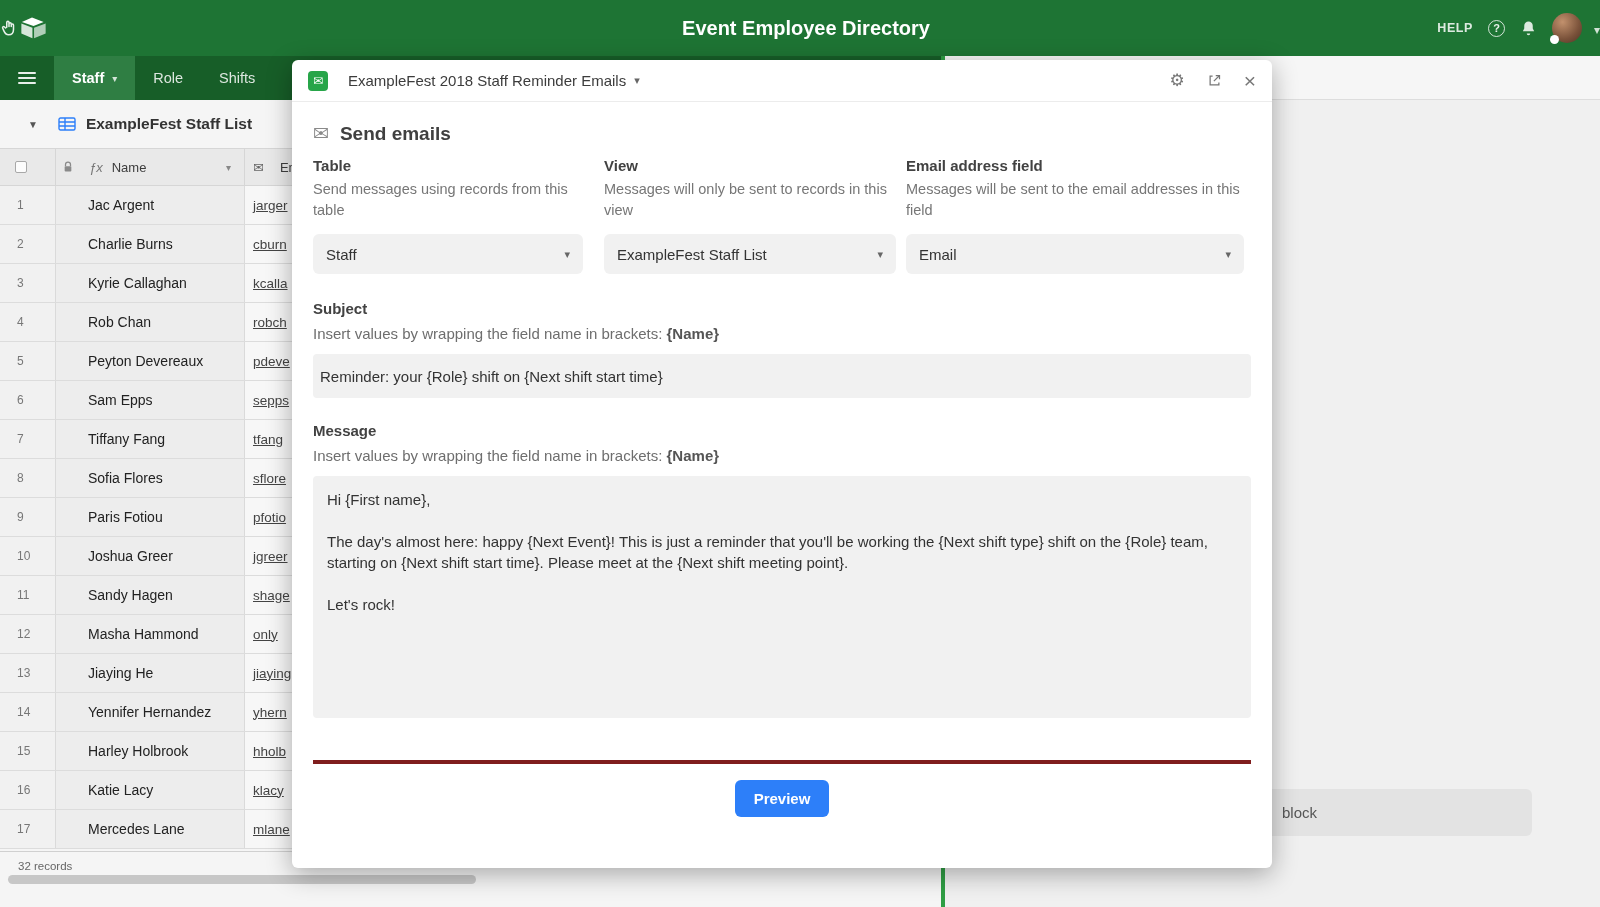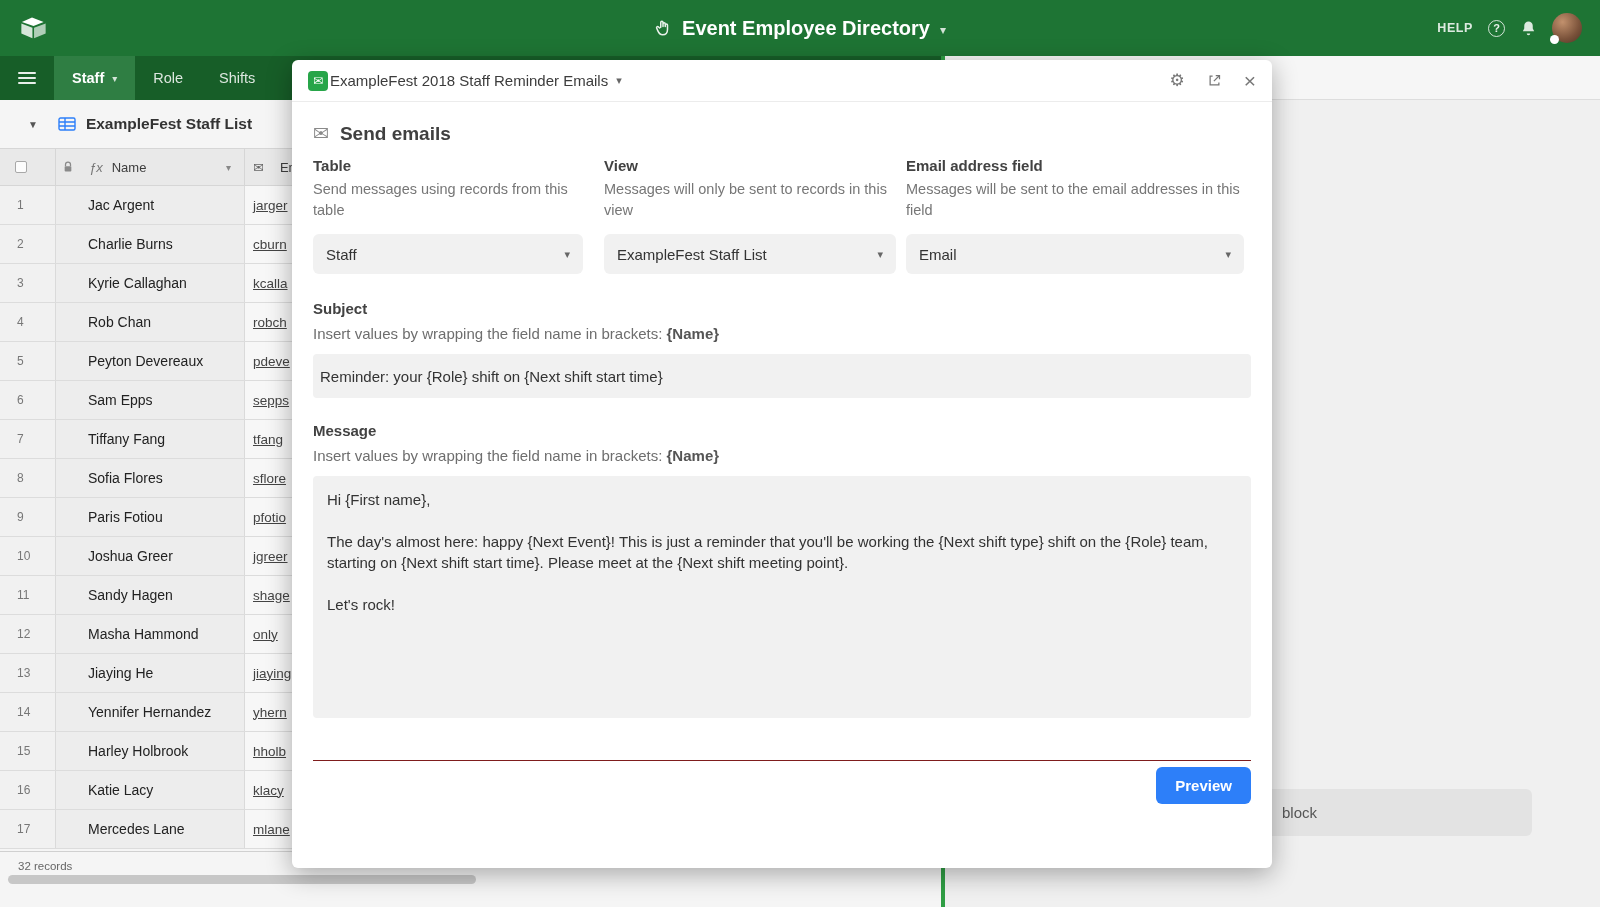--- a/index.html
+++ b/index.html
@@ -2,21 +2,21 @@
 <html><head>
 <meta charset="utf-8">
 <style>
   *{box-sizing:border-box;margin:0;padding:0}
   html,body{width:1600px;height:907px;overflow:hidden}
   body{font-family:"Liberation Sans","DejaVu Sans",sans-serif;position:relative;background:#fff;color:#333}
 
   
   .topbar{position:absolute;left:0;top:0;width:1600px;height:56px;background:#1e7434;display:flex;align-items:center;z-index:5}
   .logo{margin-left:20px;display:flex;align-items:center}
-  .topbar-center{position:absolute;left:0;right:0;top:0;height:56px;display:flex;align-items:center;justify-content:center;gap:10px}
+  .topbar-center{position:absolute;left:0;right:0;top:0;height:56px;display:flex;align-items:center;justify-content:space-between;gap:10px}
   .base-title{color:#fff;font-size:20px;font-weight:bold}
   .title-caret{color:rgba(255,255,255,.8);font-size:12px;margin-top:3px}
   .topbar-right{margin-left:auto;display:flex;align-items:center;gap:15px;padding-right:18px;position:relative;z-index:2}
   .help-label{color:rgba(255,255,255,.85);font-weight:bold;font-size:12.5px;letter-spacing:.6px}
   .help-circle{width:17px;height:17px;border-radius:50%;border:1.5px solid rgba(255,255,255,.8);color:rgba(255,255,255,.9);font-size:11px;display:flex;align-items:center;justify-content:center;font-weight:bold}
   .avatar{width:30px;height:30px;border-radius:50%;background:radial-gradient(circle at 35% 30%,#c2916d,#7a523a 60%,#4e3324);position:relative}
   .avatar::after{content:"";position:absolute;left:-2px;bottom:-1px;width:9px;height:9px;border-radius:50%;background:#fff}
 
   
   .tabbar{position:absolute;left:0;top:56px;width:945px;height:44px;background:#175e28;display:flex;align-items:stretch}
@@ -56,21 +56,21 @@
   .blocks-panel{position:absolute;left:945px;top:56px;width:655px;height:851px;background:#f0f0f0}
   .blocks-header{height:44px;background:#f6f6f6;border-bottom:1px solid #dddddd;display:flex;align-items:center;justify-content:flex-start;gap:14px;padding-right:22px}
   .add-block-label{font-size:13.5px;color:#4d4d4d}
   .panel-close{font-size:19px;color:#555;line-height:1}
   .block-stub{position:absolute;left:313px;top:733px;width:274px;height:47px;background:#e3e3e3;border-radius:6px;color:#555;font-size:15px;display:flex;align-items:center;padding-left:24px}
 
   
   .modal{position:absolute;left:292px;top:60px;width:980px;height:808px;background:#fff;border-radius:6px;box-shadow:0 6px 26px rgba(0,0,0,.32);z-index:10}
   .modal-header{height:42px;display:flex;align-items:center;padding:0 16px;border-bottom:1px solid #ececec}
   .block-icon{width:20px;height:20px;border-radius:4px;background:#27a549;color:#fff;font-size:12px;display:flex;align-items:center;justify-content:center;flex:none}
-  .modal-title{margin-left:2px;font-size:15px;color:#3c3c3c}
+  .modal-title{margin-left:20px;font-size:15px;color:#3c3c3c}
   .modal-title-caret{margin-left:8px;color:#666;font-size:11px}
   .modal-header-icons{margin-left:auto;display:flex;align-items:center;gap:22px;color:#777}
   .gear{font-size:17px;color:#777;line-height:1}
   .modal-close{font-size:21px;color:#777;line-height:1}
   .modal-body{padding:0 21px}
   .send-heading{margin-top:20px;display:flex;align-items:center;gap:11px}
   .send-heading .env{color:#8a8a8a;font-size:19px}
   .send-heading .txt{font-size:19px;font-weight:bold;color:#404040}
   .field-cols{display:flex;margin-top:12px}
   .fcol1{width:270px;margin-right:21px}
@@ -79,21 +79,21 @@
   .flabel{font-size:15px;font-weight:bold;color:#424242}
   .fdesc{margin-top:5px;font-size:14.5px;color:#767676;line-height:1.45}
   .fselect{margin-top:13px;height:40px;background:#f1f1f1;border-radius:6px;display:flex;align-items:center;justify-content:space-between;padding:0 13px;font-size:15px;color:#333}
   .fselect .caret{color:#666;font-size:11px}
   .subject-sec{margin-top:26px}
   .helper{margin-top:8px;font-size:15px;color:#6e6e6e}
   .helper b{color:#555}
   .subject-input{margin-top:12px;height:44px;background:#f1f1f1;border-radius:4px;display:flex;align-items:center;padding:0 7px;font-size:15px;color:#333}
   .message-sec{margin-top:24px}
   .message-box{margin-top:12px;height:242px;background:#f1f1f1;border-radius:4px;padding:13px 14px;font-size:15px;color:#333;line-height:1.4;white-space:pre-wrap;overflow:hidden}
-  .modal-footer{margin-top:42px;border-top:1px solid #7f1d1d;padding-top:6px;display:flex;justify-content:flex-end}
+  .modal-footer{margin-top:42px;border-top:4px solid #7f1d1d;padding-top:16px;display:flex;justify-content:center}
   .preview-btn{background:#2d7ff9;color:#fff;font-weight:bold;font-size:15px;border:none;border-radius:6px;padding:10px 19px;font-family:inherit;cursor:pointer}
 </style>
 </head>
 <body>
 
 <div class="topbar">
   <div class="logo">
     <svg width="27" height="23" viewBox="0 0 200 170">
       <path d="M89 4 L175 37 100 66 14 36 Z" fill="#ffffff"></path>
       <path d="M10 48 L92 79 92 158 10 122 Z" fill="#ffffff" opacity=".82"></path>

